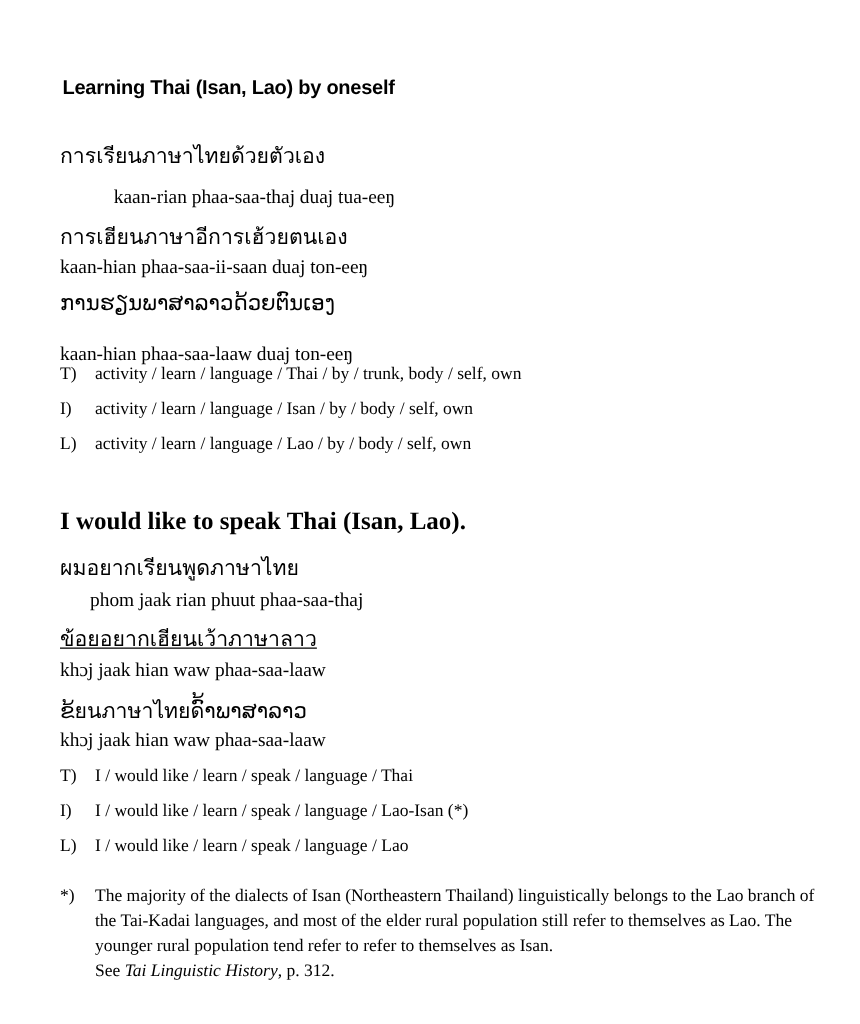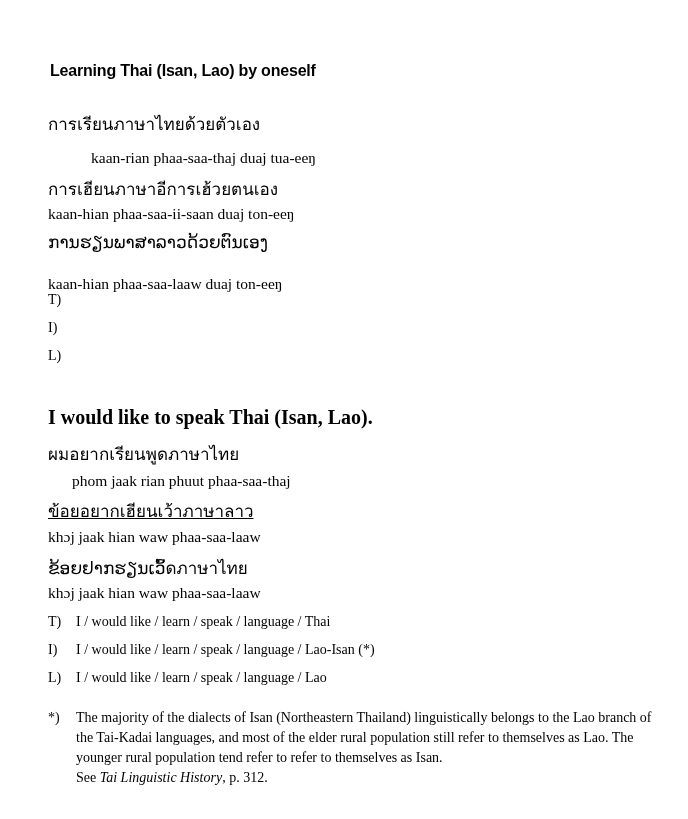--- a/index.html
+++ b/index.html
@@ -33,36 +33,39 @@
 <div>
   <div class="abs script" style="left:48px;top:110px;">การเรียนภาษาไทยด้วยตัวเอง</div>
   <div class="abs roman" style="left:48px;top:149px;margin-left:43px;">kaan-rian phaa-saa-thaj duaj tua-eeŋ</div>
   <div class="abs script" style="left:48px;top:175px;">การเฮียนภาษาอีการเฮ้วยตนเอง</div>
   <div class="abs roman" style="left:48px;top:205px;">kaan-hian phaa-saa-ii-saan duaj ton-eeŋ</div>
   <div class="abs script" style="left:48px;top:232px;">ການຮຽນພາສາລາວດ້ວຍຕົນເອງ</div>
   <div class="abs roman" style="left:48px;top:262px;margin-top:13px;">kaan-hian phaa-saa-laaw duaj ton-eeŋ</div>
 
   <div class="abs gloss" style="left:48px;top:292px;width:500px;height:18px;">
     <span class="tag">T)</span>
+    <span class="txt">activity / learn / language / Thai / by / trunk, body / self, own</span>
   </div>
   <div class="abs gloss" style="left:48px;top:320px;width:500px;height:18px;">
     <span class="tag">I)</span>
+    <span class="txt">activity / learn / language / Isan / by / body / self, own</span>
   </div>
   <div class="abs gloss" style="left:48px;top:348px;width:500px;height:18px;">
     <span class="tag">L)</span>
+    <span class="txt">activity / learn / language / Lao / by / body / self, own</span>
   </div>
 </div>
 
 <div>
   <div class="abs heading2">I would like to speak Thai (Isan, Lao).</div>
   <div class="abs script" style="left:48px;top:440px;">ผมอยากเรียนพูดภาษาไทย</div>
   <div class="abs roman" style="left:48px;top:472px;margin-left:24px;">phom jaak rian phuut phaa-saa-thaj</div>
   <div class="abs script" style="left:48px;top:497px;text-decoration:underline;">ข้อยอยากเฮียนเว้าภาษาลาว</div>
   <div class="abs roman" style="left:48px;top:528px;">khɔj jaak hian waw phaa-saa-laaw</div>
-  <div class="abs script" style="left:48px;top:554px;">ຂ້ອຍຢາກຮຽນເວົ້ดภาษาไทย</div>
+  <div class="abs script" style="left:48px;top:554px;">ຂ້ยนภาษาไทยดົ້າພາສາລາວ</div>
   <div class="abs roman" style="left:48px;top:584px;">khɔj jaak hian waw phaa-saa-laaw</div>
 
   <div class="abs gloss" style="left:48px;top:614px;width:500px;height:18px;">
     <span class="tag">T)</span>
     <span class="txt">I / would like / learn / speak / language / Thai</span>
   </div>
   <div class="abs gloss" style="left:48px;top:642px;width:500px;height:18px;">
     <span class="tag">I)</span>
     <span class="txt">I / would like / learn / speak / language / Lao-Isan (*)</span>
   </div>

